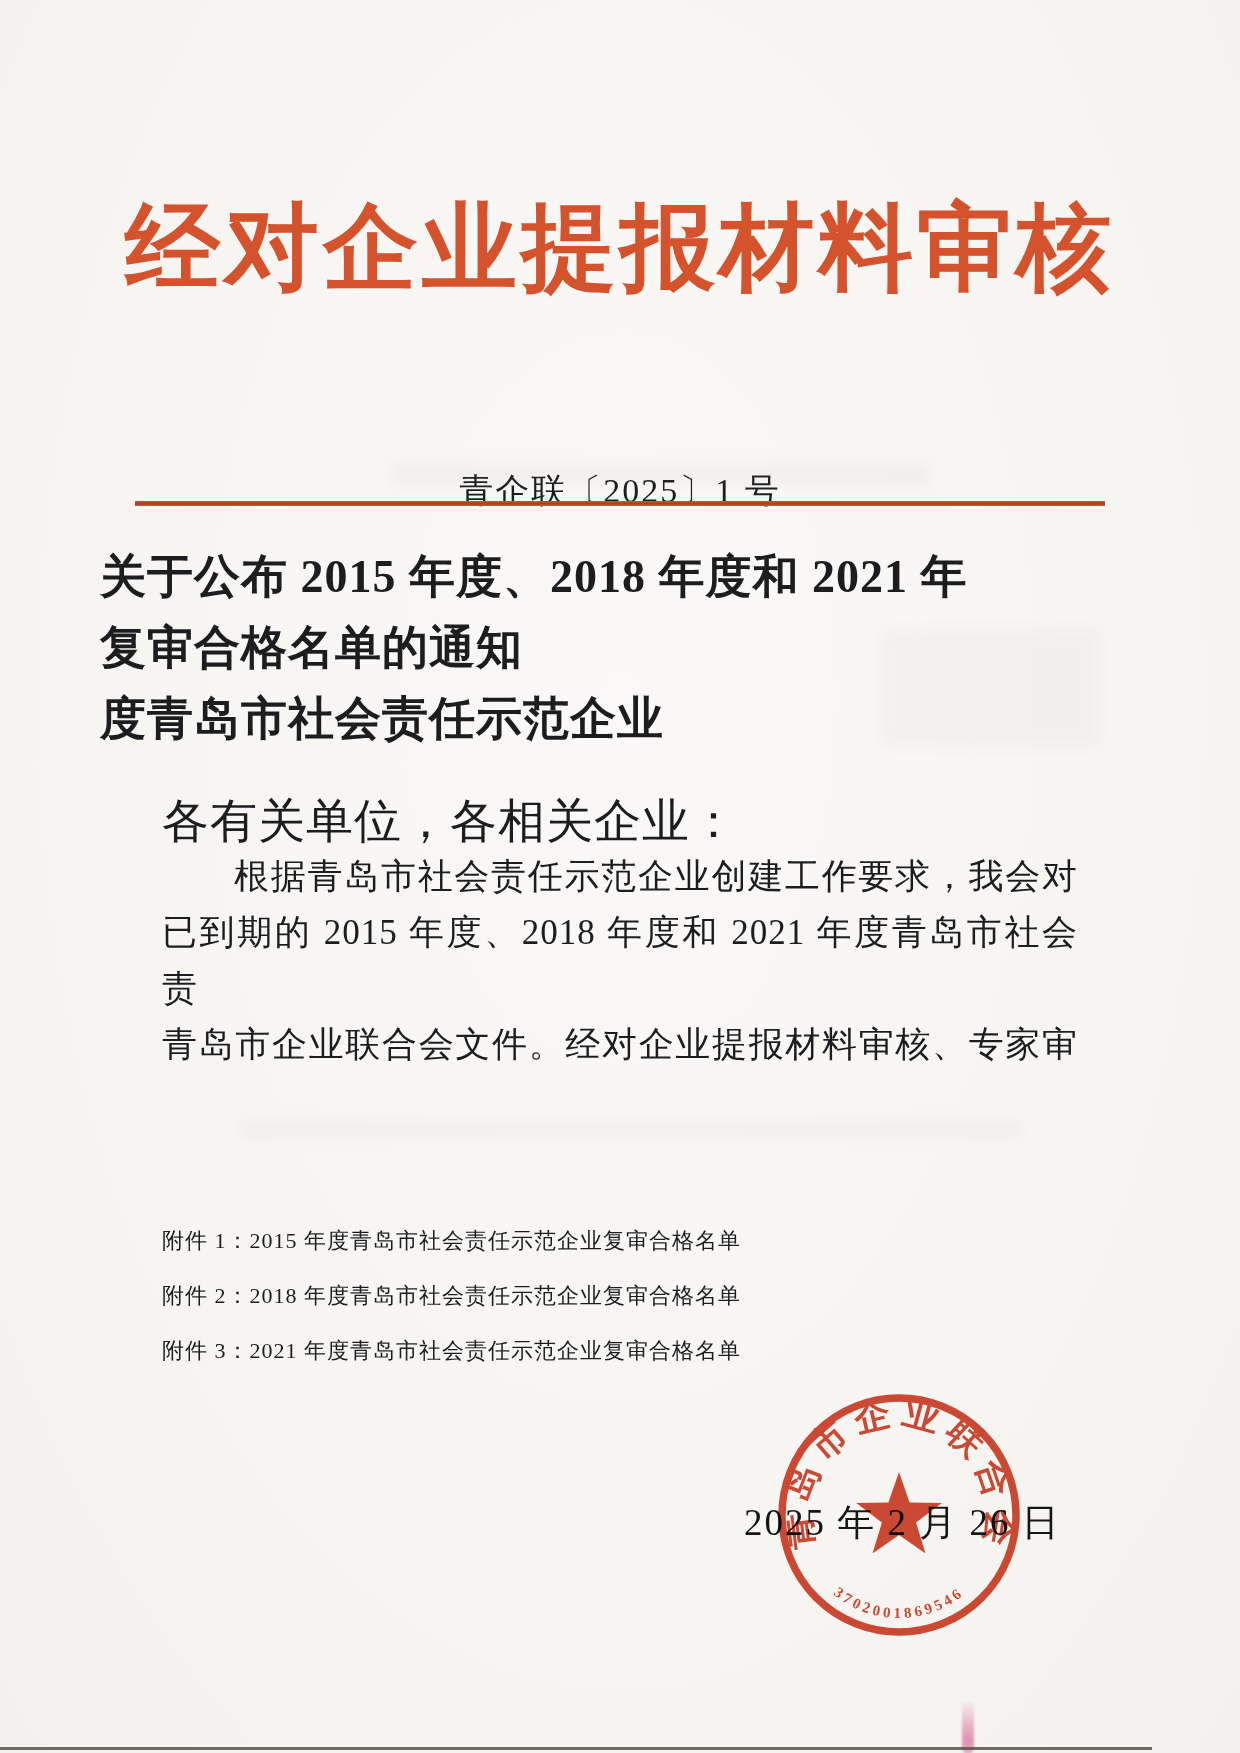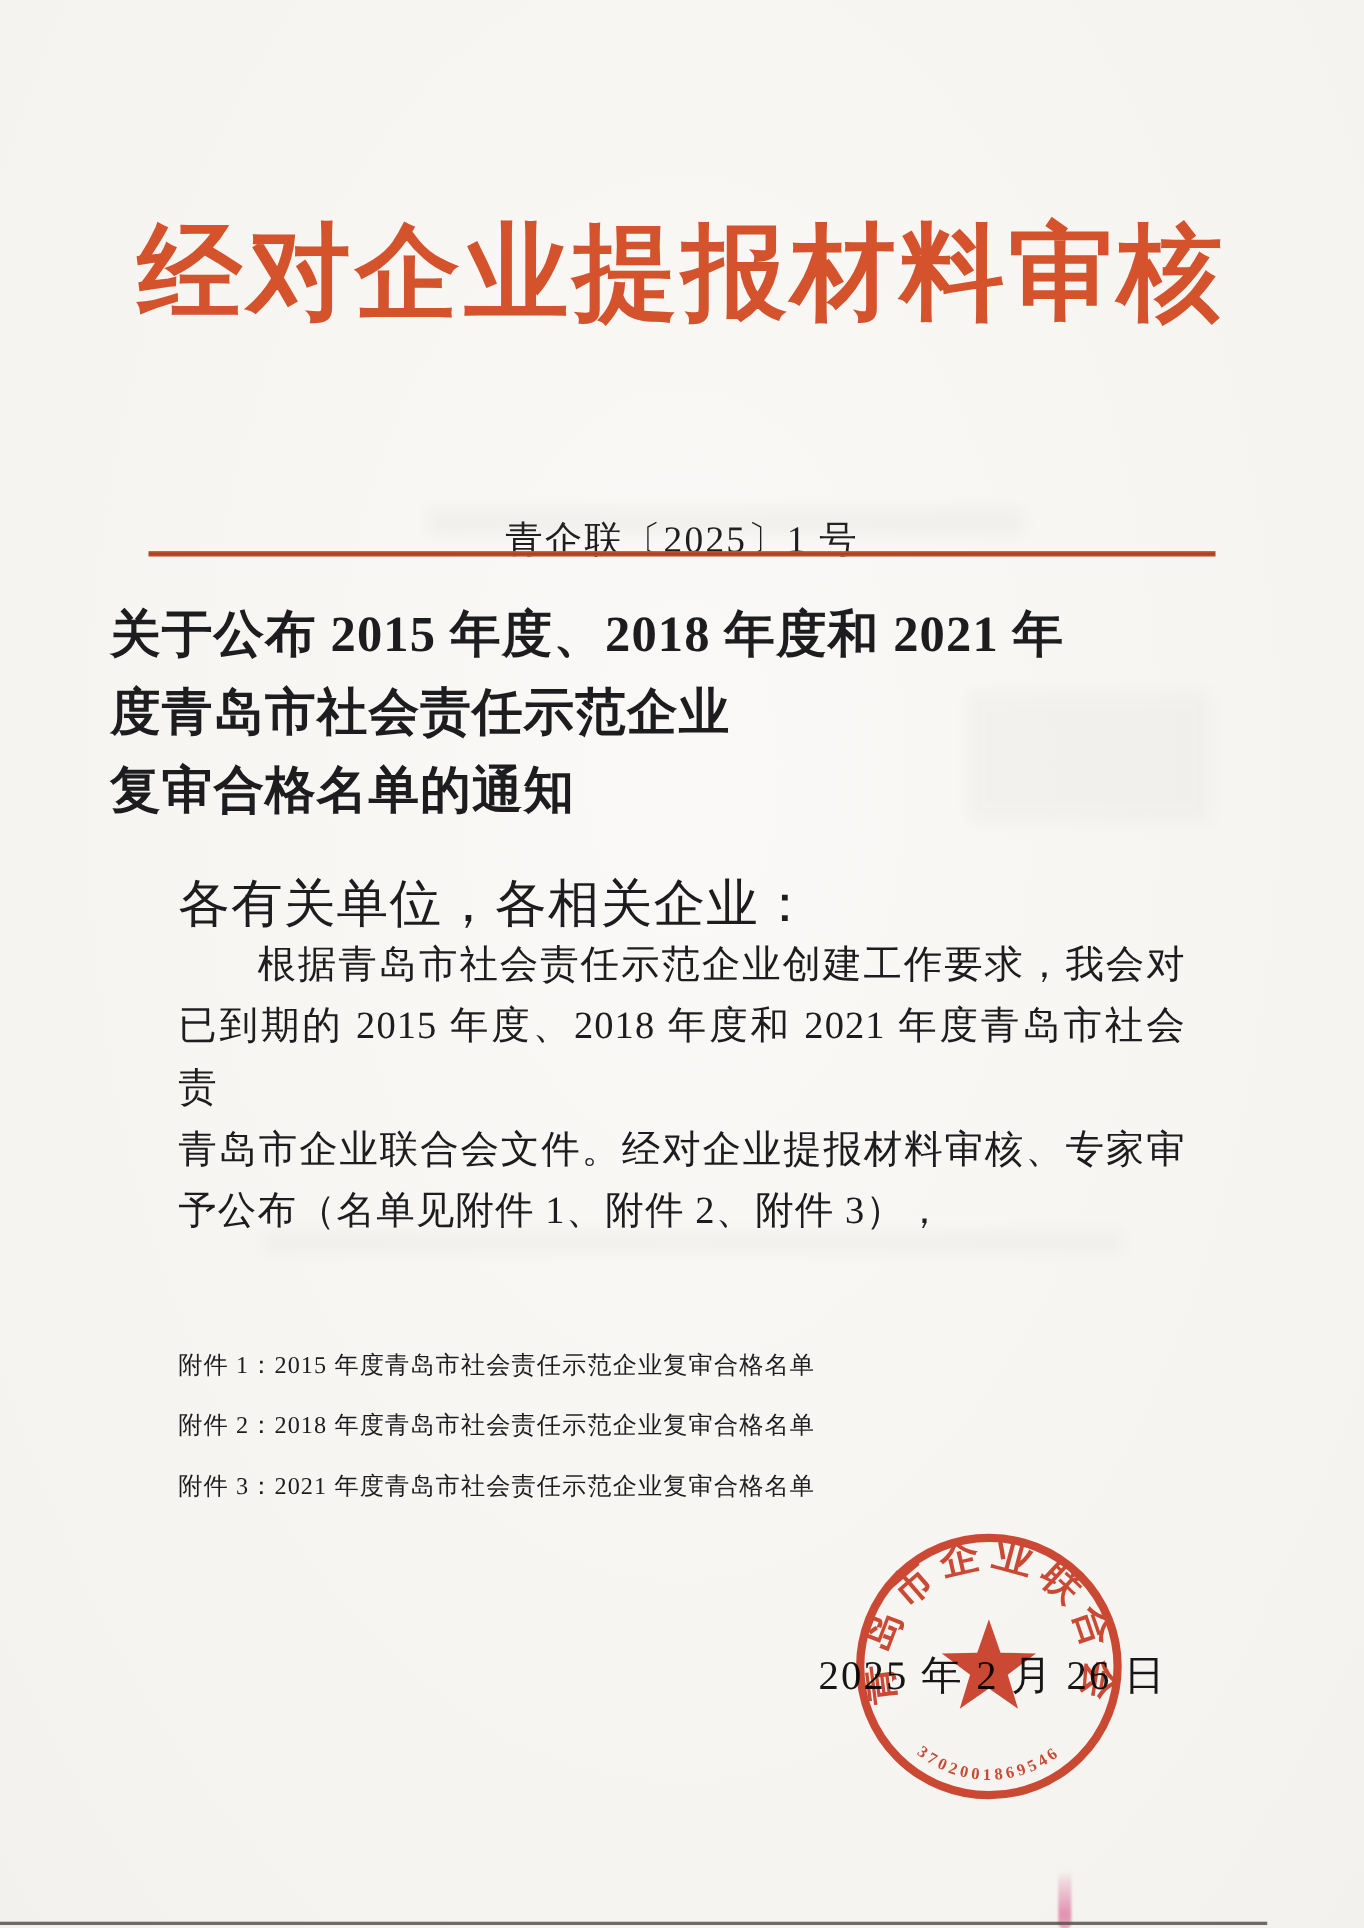--- a/index.html
+++ b/index.html
@@ -122,31 +122,30 @@
 <div class="page">
 
   <h1 class="header-title">经对企业提报材料审核</h1>
 
   <div class="doc-number">青企联〔2025〕1 号</div>
 
   <div class="red-line"></div>
 
   <div class="doc-title">
     <div>关于公布 2015 年度、2018 年度和 2021 年</div>
+    <div>复审合格名单的通知</div>
     <div>度青岛市社会责任示范企业</div>
-    <div>复审合格名单的通知</div>
   </div>
 
   <div class="salutation">各有关单位，各相关企业：</div>
 
   <div class="body-para">
     <div class="jline indent">根据青岛市社会责任示范企业创建工作要求，我会对</div>
     <div class="jline">已到期的 2015 年度、2018 年度和 2021 年度青岛市社会责</div>
     <div class="jline">青岛市企业联合会文件。经对企业提报材料审核、专家审</div>
-    <div>予公布（名单见附件 1、附件 2、附件 3），</div>
   </div>
 
   <div class="attachments">
     <div>附件 1：2015 年度青岛市社会责任示范企业复审合格名单</div>
     <div>附件 2：2018 年度青岛市社会责任示范企业复审合格名单</div>
     <div>附件 3：2021 年度青岛市社会责任示范企业复审合格名单</div>
   </div>
 
   <div class="doc-date">2025 年 2 月 26 日</div>
 

